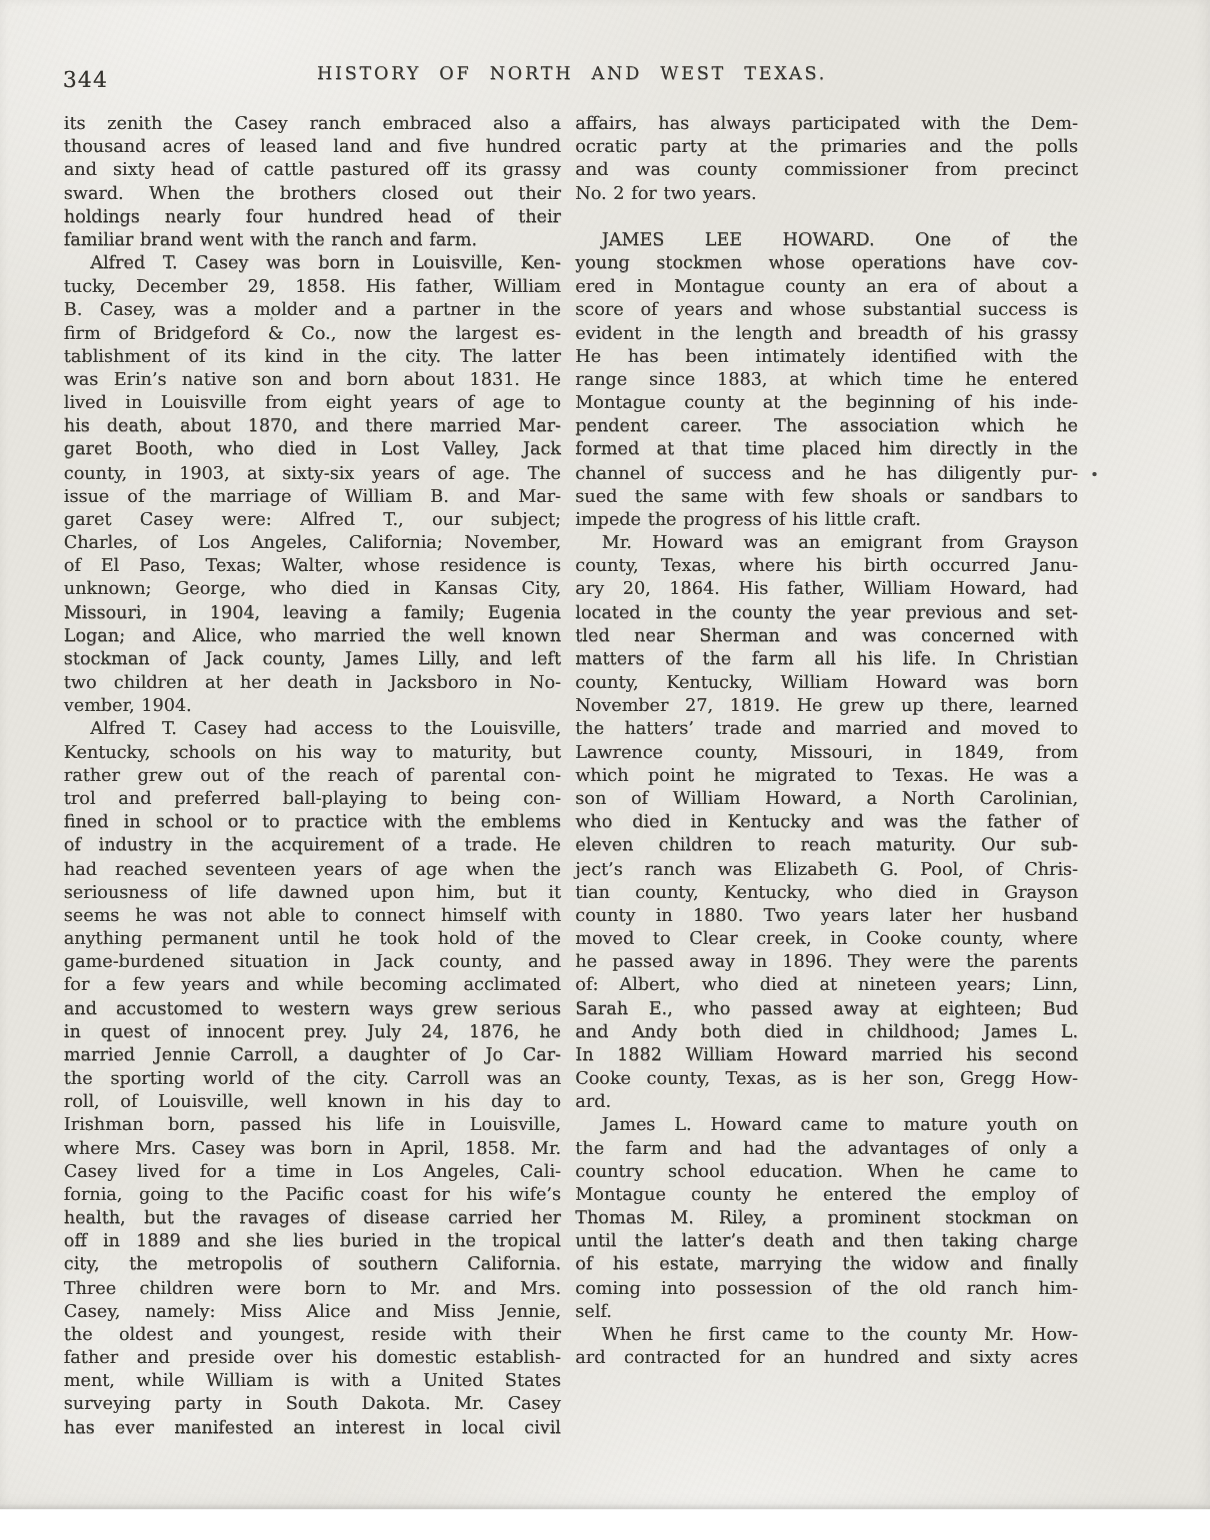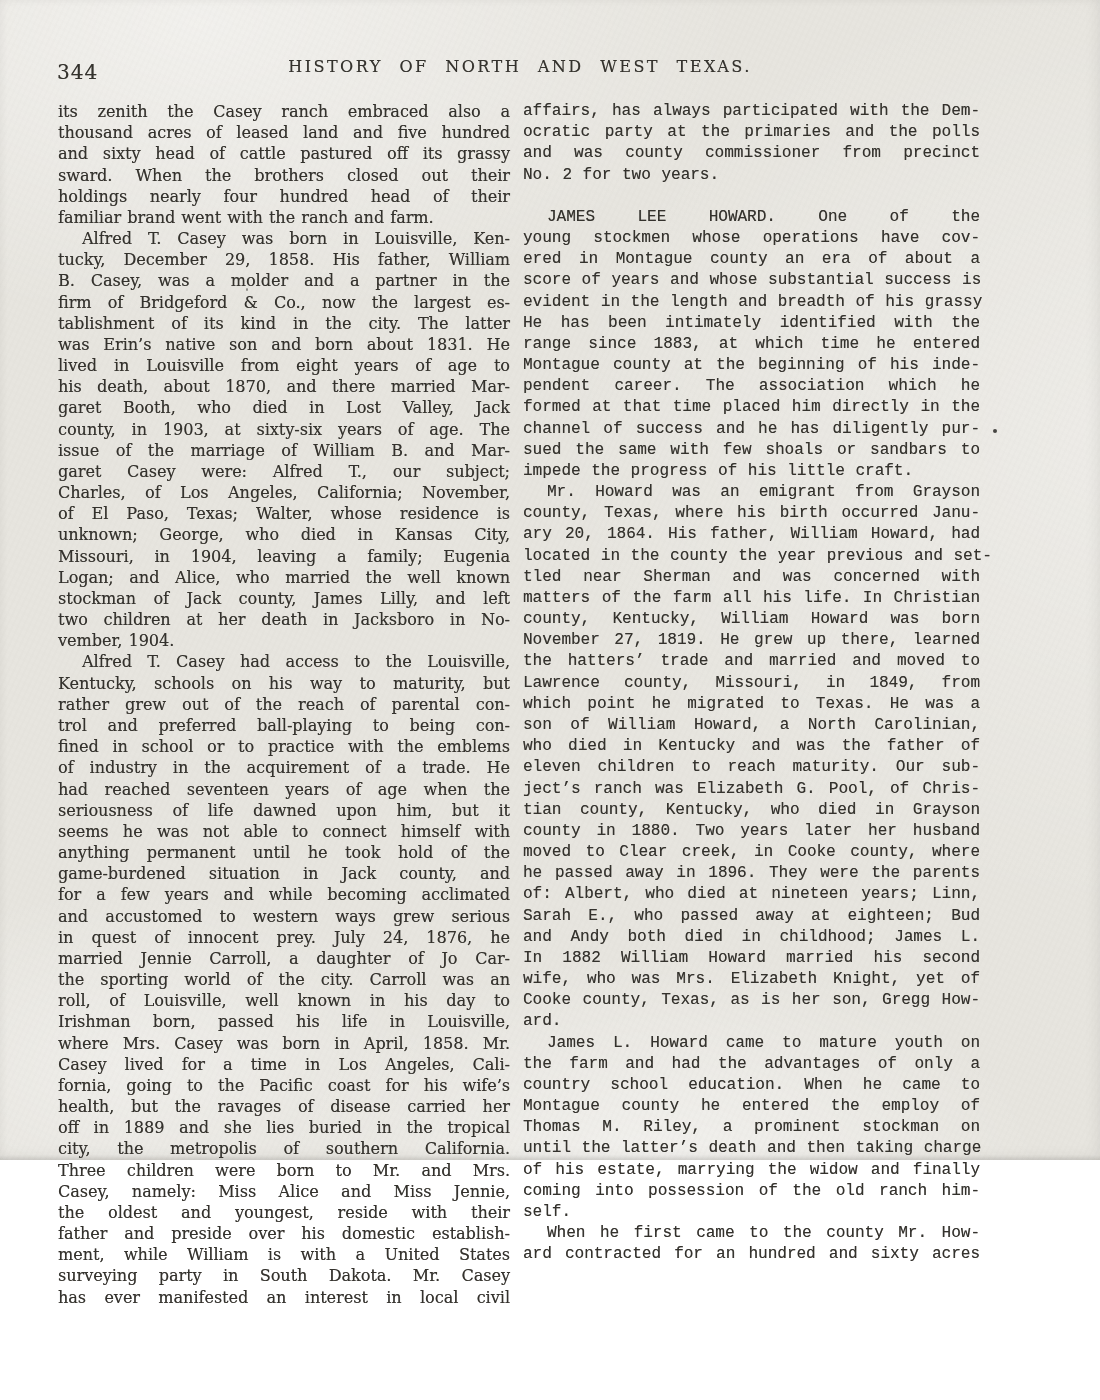--- a/index.html
+++ b/index.html
@@ -3,21 +3,21 @@
 <meta charset="utf-8">
 <style>
   html,body{margin:0;padding:0;}
   body{
     width:1100px;height:1400px;
     font-family:"DejaVu Serif","Liberation Serif",serif;
     overflow:hidden;
   }
   .page{
     position:relative;
-    width:1100px;height:1160px;
+    width:1100px;height:1372px;
     background:
       radial-gradient(900px 500px at 18% 2%, rgba(255,255,255,.45), transparent 60%),
       radial-gradient(700px 420px at 60% 102%, rgba(255,255,255,.5), transparent 55%),
       radial-gradient(1000px 800px at 104% 38%, rgba(255,255,255,.28), transparent 60%),
       radial-gradient(500px 300px at 12% 92%, rgba(255,255,255,.35), transparent 60%),
       #e7e5df;
     box-shadow: inset -4px -4px 14px rgba(0,0,0,.05), inset 2px 0 10px rgba(0,0,0,.03);
   }
   .page::before{
     content:"";position:absolute;inset:0;pointer-events:none;opacity:.5;
@@ -43,21 +43,21 @@
     text-shadow:.2px .3px .5px rgba(52,50,45,.5);
     white-space:nowrap;
   }
   .col{
     position:absolute;top:101px;
     font-size:16px;
     word-spacing:1px;
     text-shadow:.2px .3px .45px rgba(52,50,45,.55);
   }
   .col-left{left:58px;width:452px;}
-  .col-right{left:523px;width:457px;font-family:Liberation Mono, monospace;}
+  .col-right{left:523px;width:457px;}
   .line{
     height:21.18px;line-height:21.18px;
     text-align:justify;text-align-last:justify;
     white-space:nowrap;overflow:visible;
   }
   .line.end{text-align-last:left;}
   .line.para{text-indent:24px;}
   .line.blank{text-align-last:left;}
   .speck{position:absolute;border-radius:50%;background:#1d1c19;pointer-events:none;}
   .speck.s1{left:993px;top:429px;width:4px;height:4px;opacity:.8;}
@@ -164,21 +164,20 @@
       <div class="line">eleven children to reach maturity. Our sub-</div>
       <div class="line">ject’s ranch was Elizabeth G. Pool, of Chris-</div>
       <div class="line">tian county, Kentucky, who died in Grayson</div>
       <div class="line">county in 1880. Two years later her husband</div>
       <div class="line">moved to Clear creek, in Cooke county, where</div>
       <div class="line">he passed away in 1896. They were the parents</div>
       <div class="line">of: Albert, who died at nineteen years; Linn,</div>
       <div class="line">Sarah E., who passed away at eighteen; Bud</div>
       <div class="line">and Andy both died in childhood; James L.</div>
       <div class="line">In 1882 William Howard married his second</div>
-      <div class="line">wife, who was Mrs. Elizabeth Knight, yet of</div>
       <div class="line">Cooke county, Texas, as is her son, Gregg How-</div>
       <div class="line end">ard.</div>
       <div class="line para">James L. Howard came to mature youth on</div>
       <div class="line">the farm and had the advantages of only a</div>
       <div class="line">country school education. When he came to</div>
       <div class="line">Montague county he entered the employ of</div>
       <div class="line">Thomas M. Riley, a prominent stockman on</div>
       <div class="line">until the latter’s death and then taking charge</div>
       <div class="line">of his estate, marrying the widow and finally</div>
       <div class="line">coming into possession of the old ranch him-</div>

